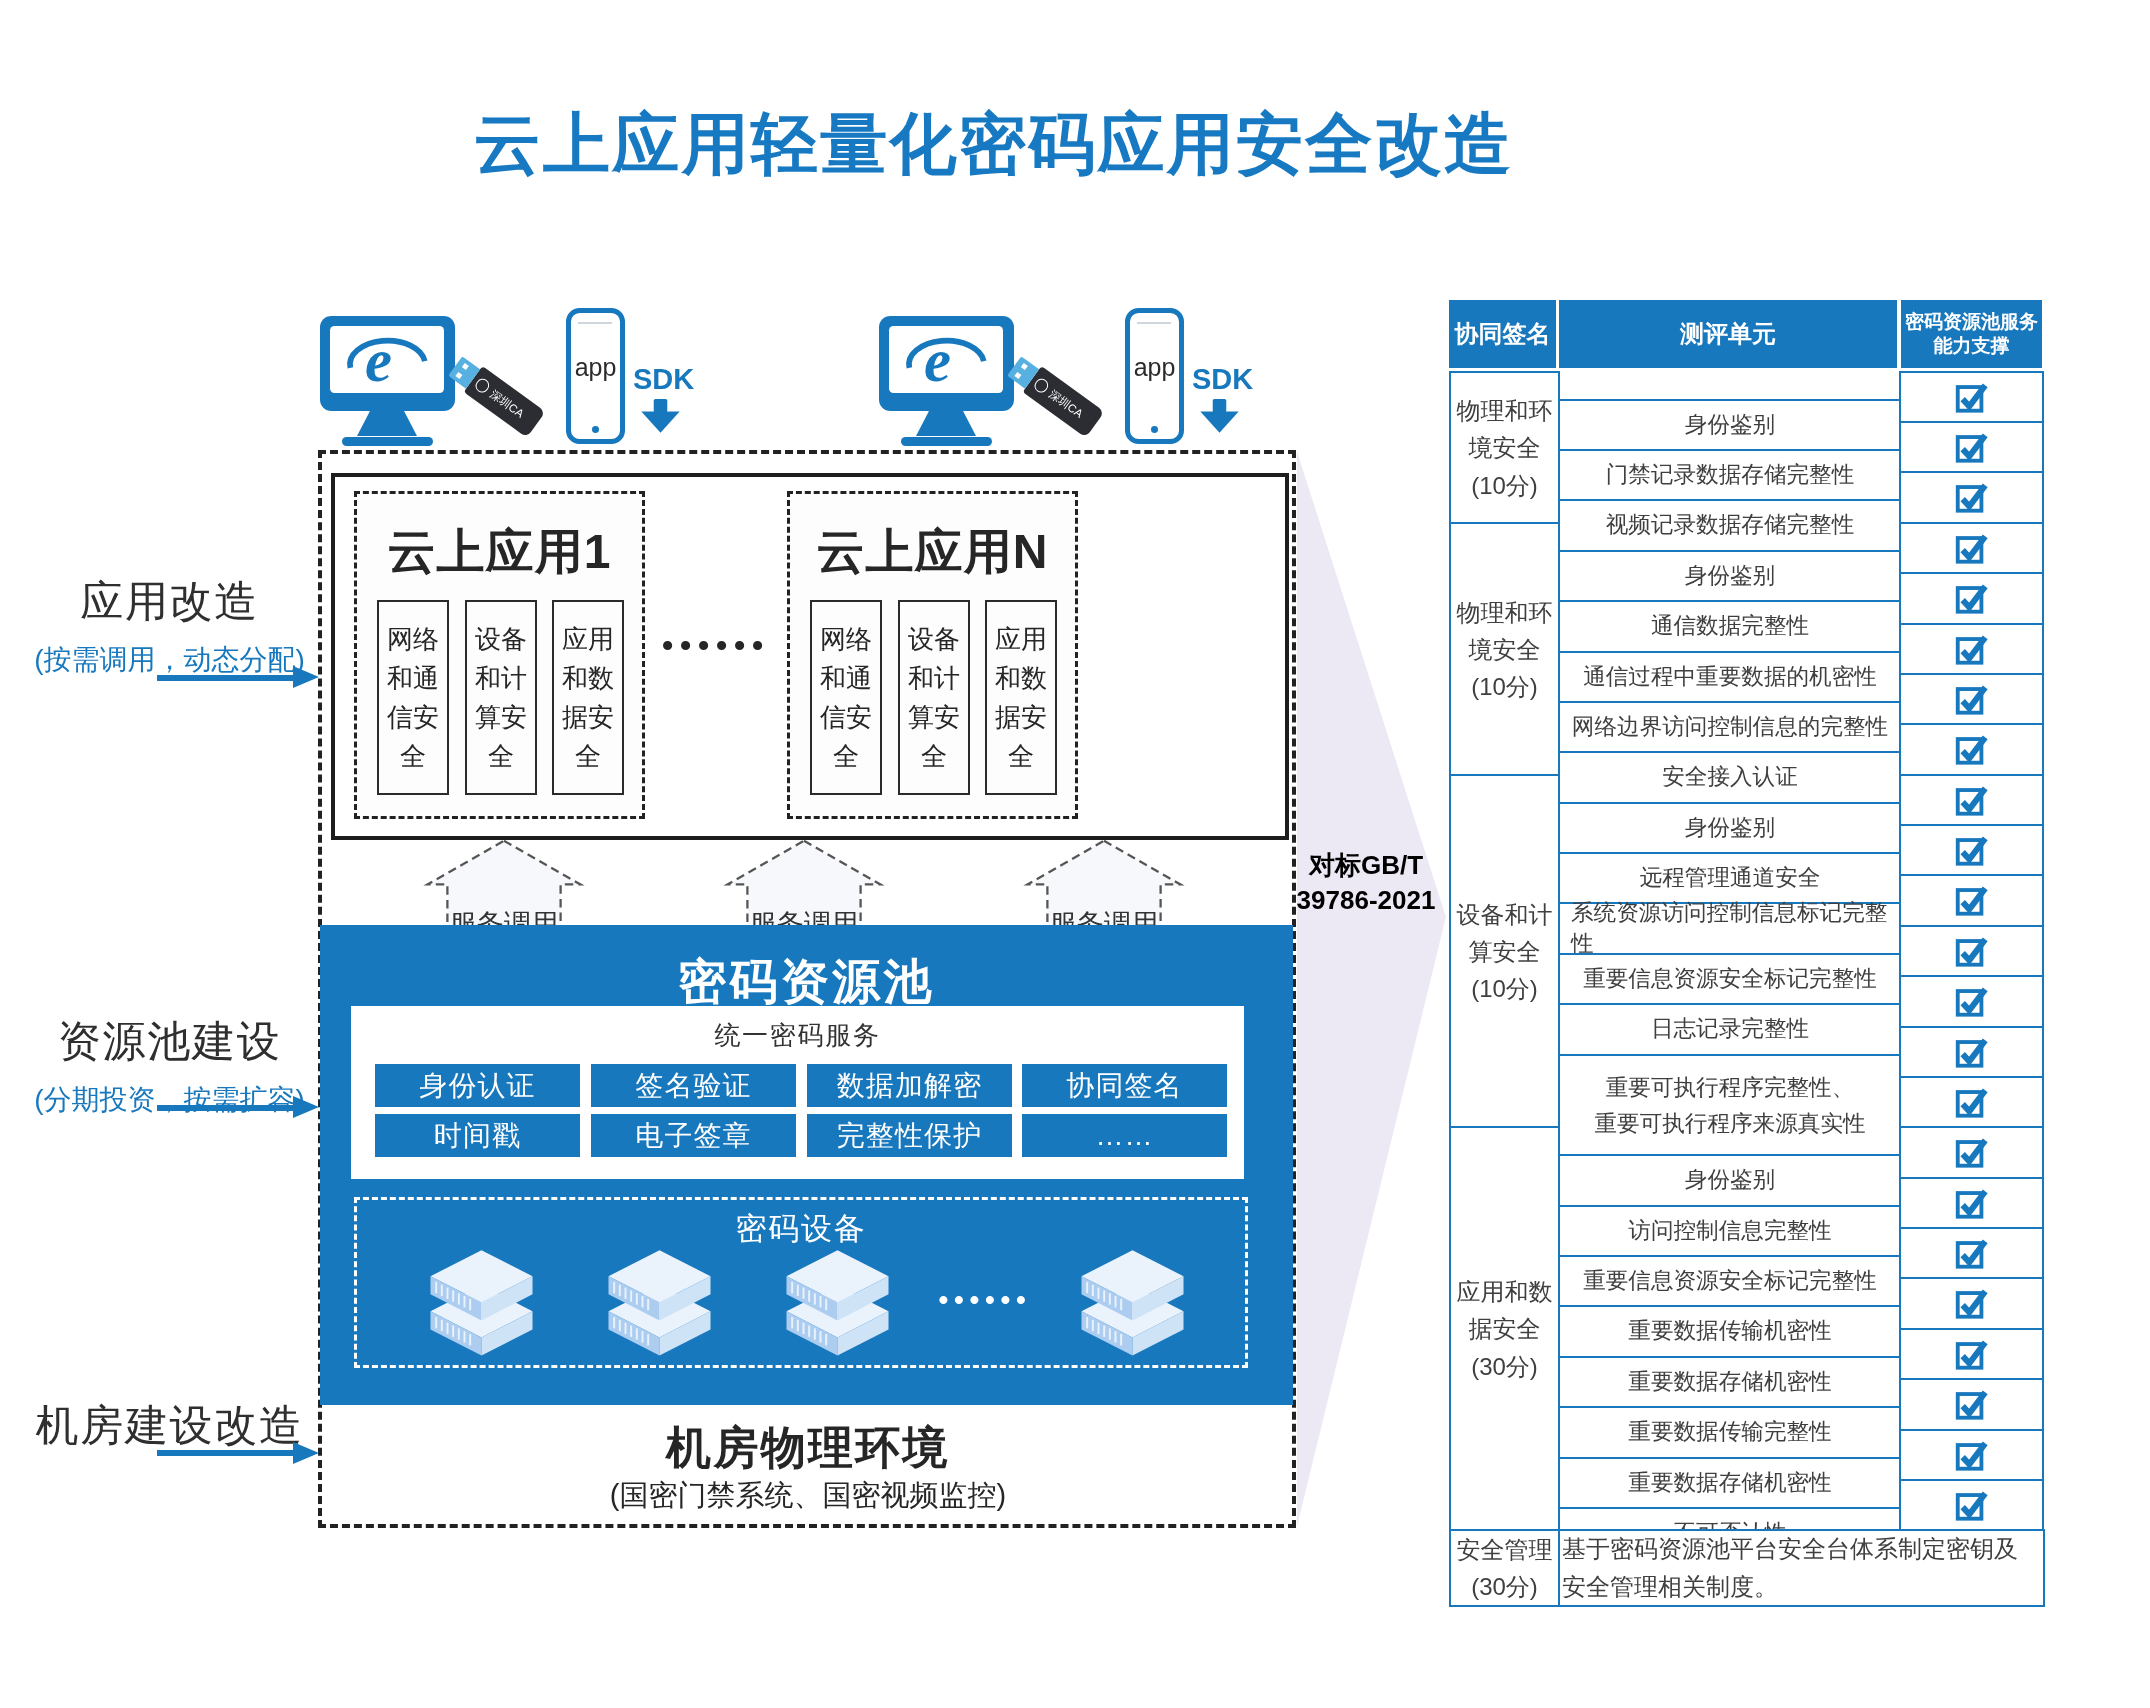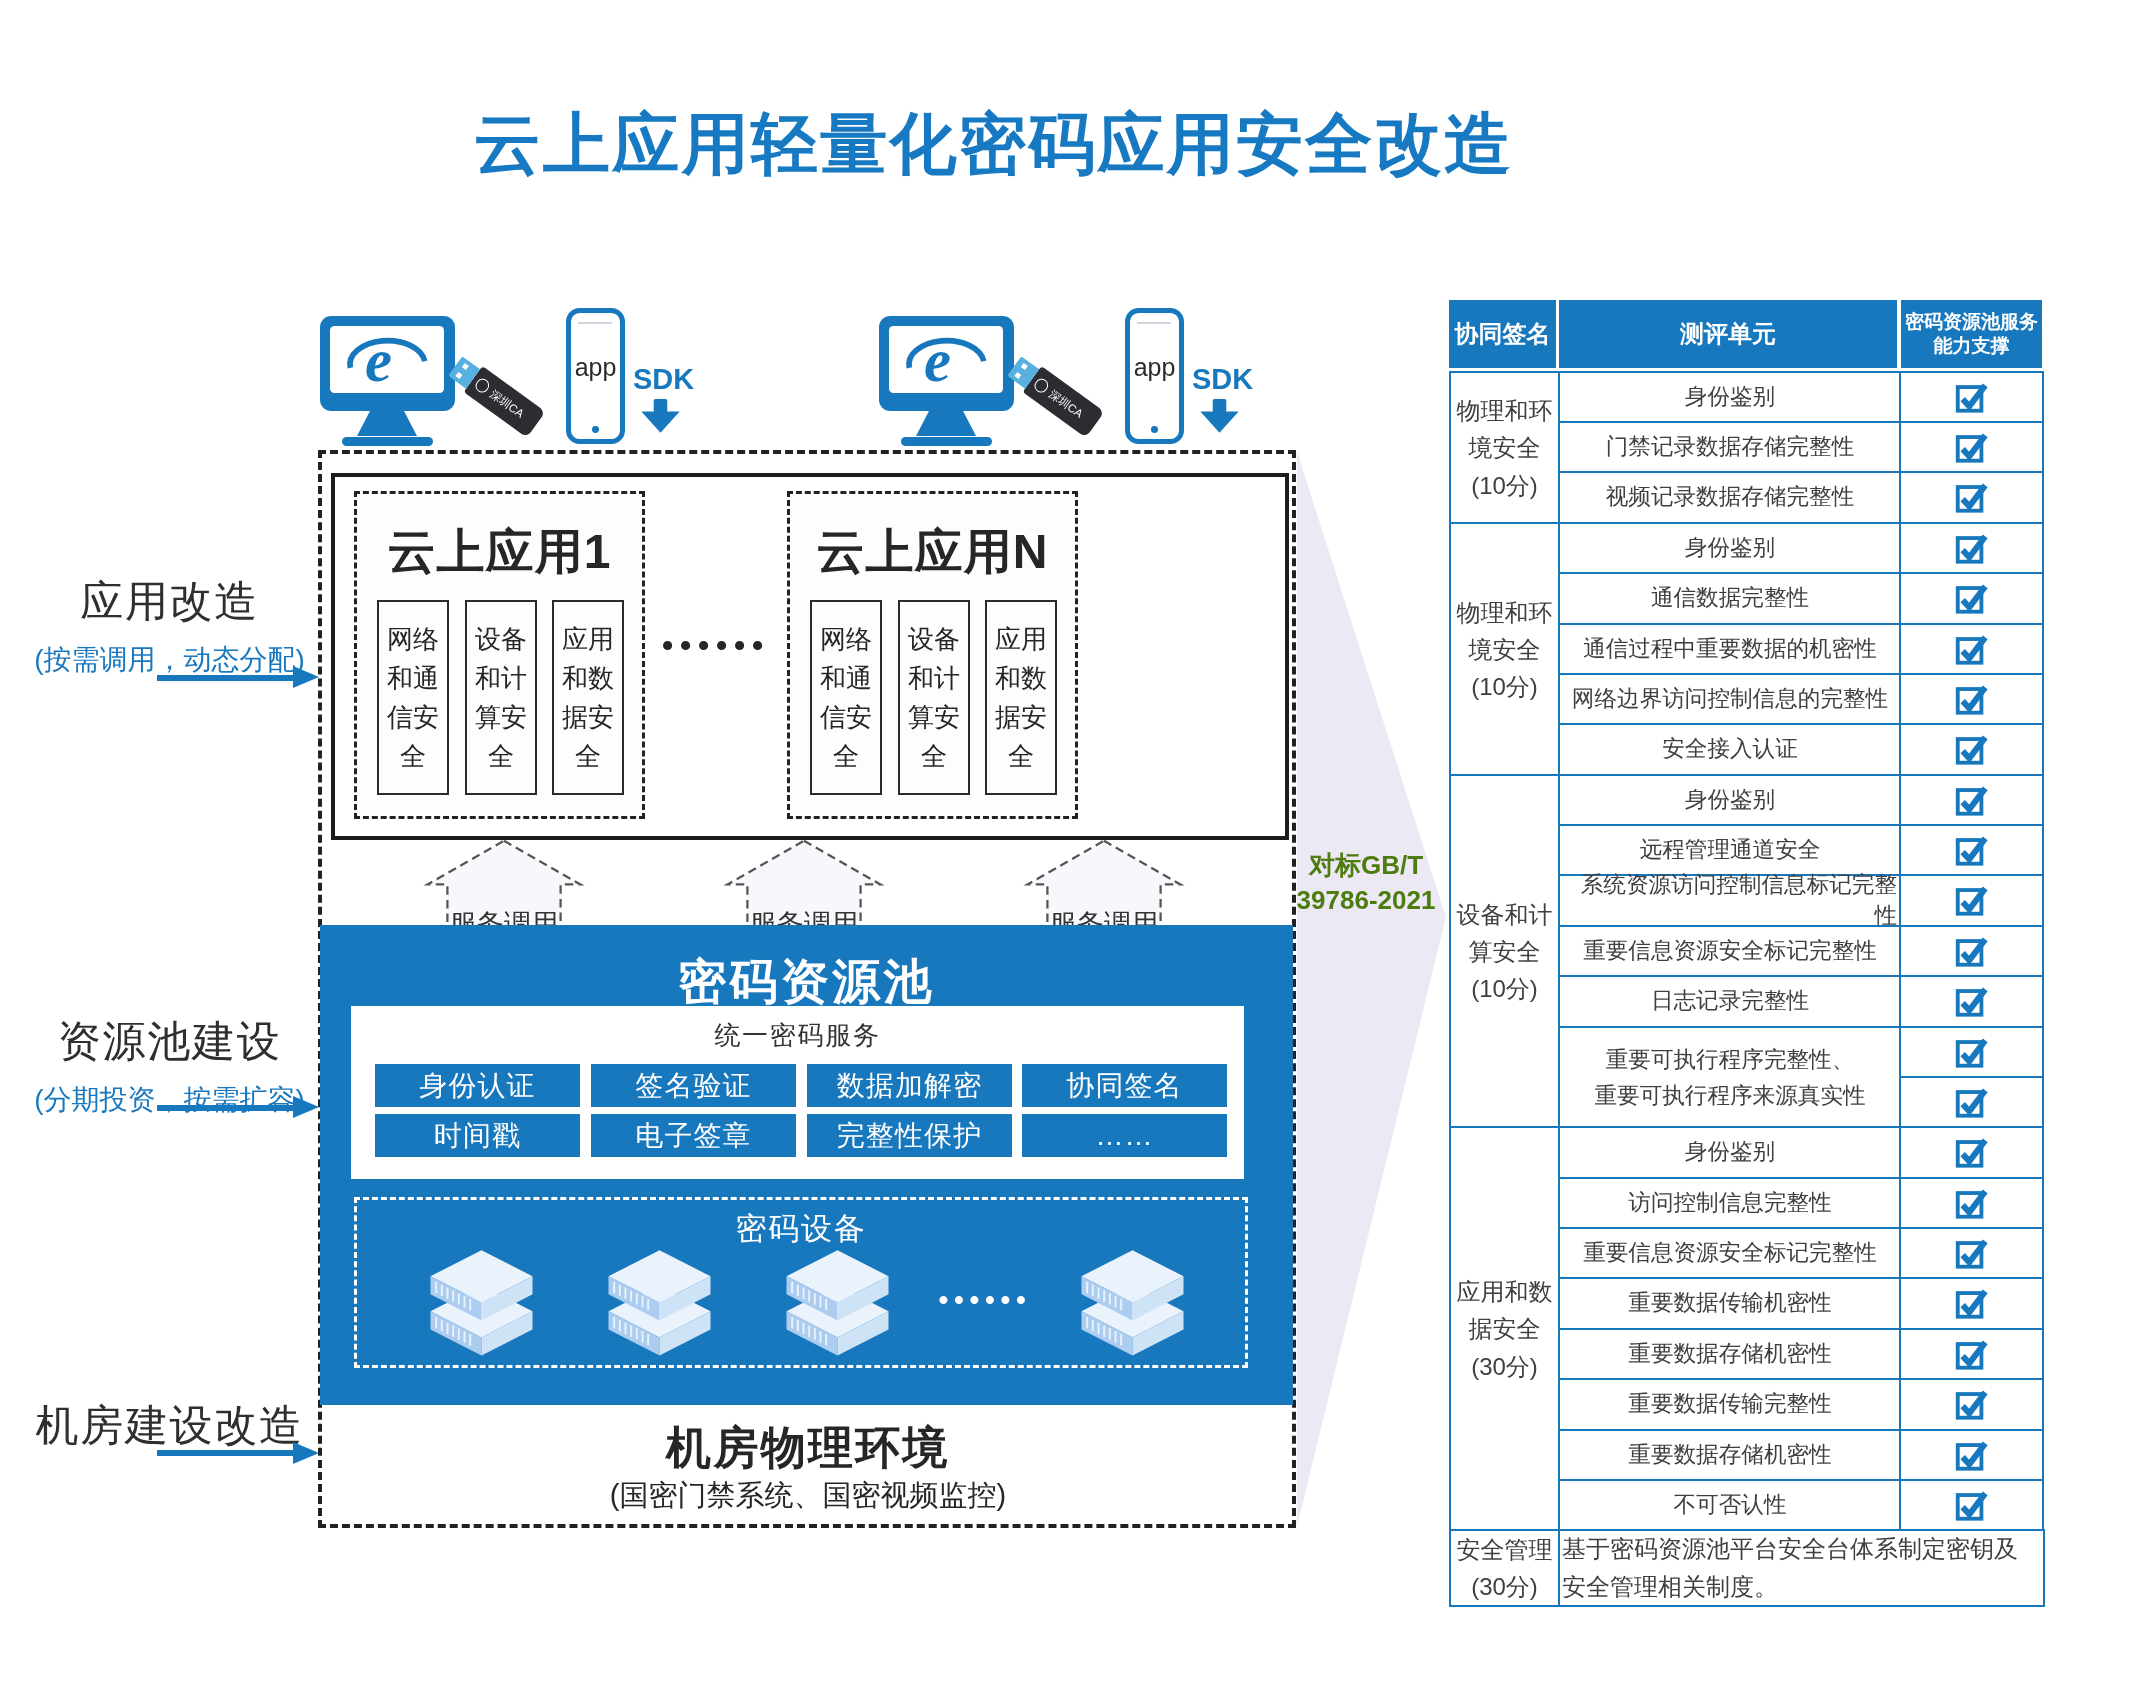--- a/index.html
+++ b/index.html
@@ -57,26 +57,26 @@
   #room-sub{left:320px;top:1476px;width:976px;text-align:center;font-size:29px;color:#262626;}
 
   
   .flow{left:22.6px;width:294px;text-align:center;}
   .flow-main{font-size:43px;color:#2f2f2f;letter-spacing:1.7px;}
   .flow-sub{font-size:28px;color:#1878be;margin-top:10.2px;}
   .flow-arrow-line{height:5.7px;background:#1878be;}
   .flow-arrow-head{width:0;height:0;border-top:11.3px solid transparent;border-bottom:11.3px solid transparent;border-left:26px solid #1878be;}
 
   
-  #benchmark{left:1292px;top:848px;width:148px;text-align:center;font-size:26px;font-weight:800;color:#4d7c0f;line-height:1.35;}
+  #benchmark{left:1292px;top:848px;width:148px;text-align:center;font-size:26px;font-weight:800;color:#000000;line-height:1.35;}
 
   
   .tcell{position:absolute;background:#fff;border:2.8px solid #1878be;box-sizing:border-box;display:flex;align-items:center;justify-content:center;color:#3f3f3f;}
   .thead{position:absolute;background:#1878be;color:#fff;display:flex;align-items:center;justify-content:center;text-align:center;font-weight:700;}
-  .unit-cell{font-size:22.6px;text-align:right;padding:0 3px;line-height:1.35;}
+  .unit-cell{font-size:22.6px;text-align:left;padding:0 11px;line-height:1.35;margin-top:28px;}
   .group-cell{flex-direction:column;font-size:24px;line-height:1.55;text-align:center;padding:0 4.5px;}
   .note-cell{justify-content:center;text-align:left;font-size:24px;line-height:1.6;padding:0 2px;}
 </style>
 </head>
 <body>
 
 <div id="canvas">
 
   <svg width="0" height="0" style="position:absolute">
     <defs>

